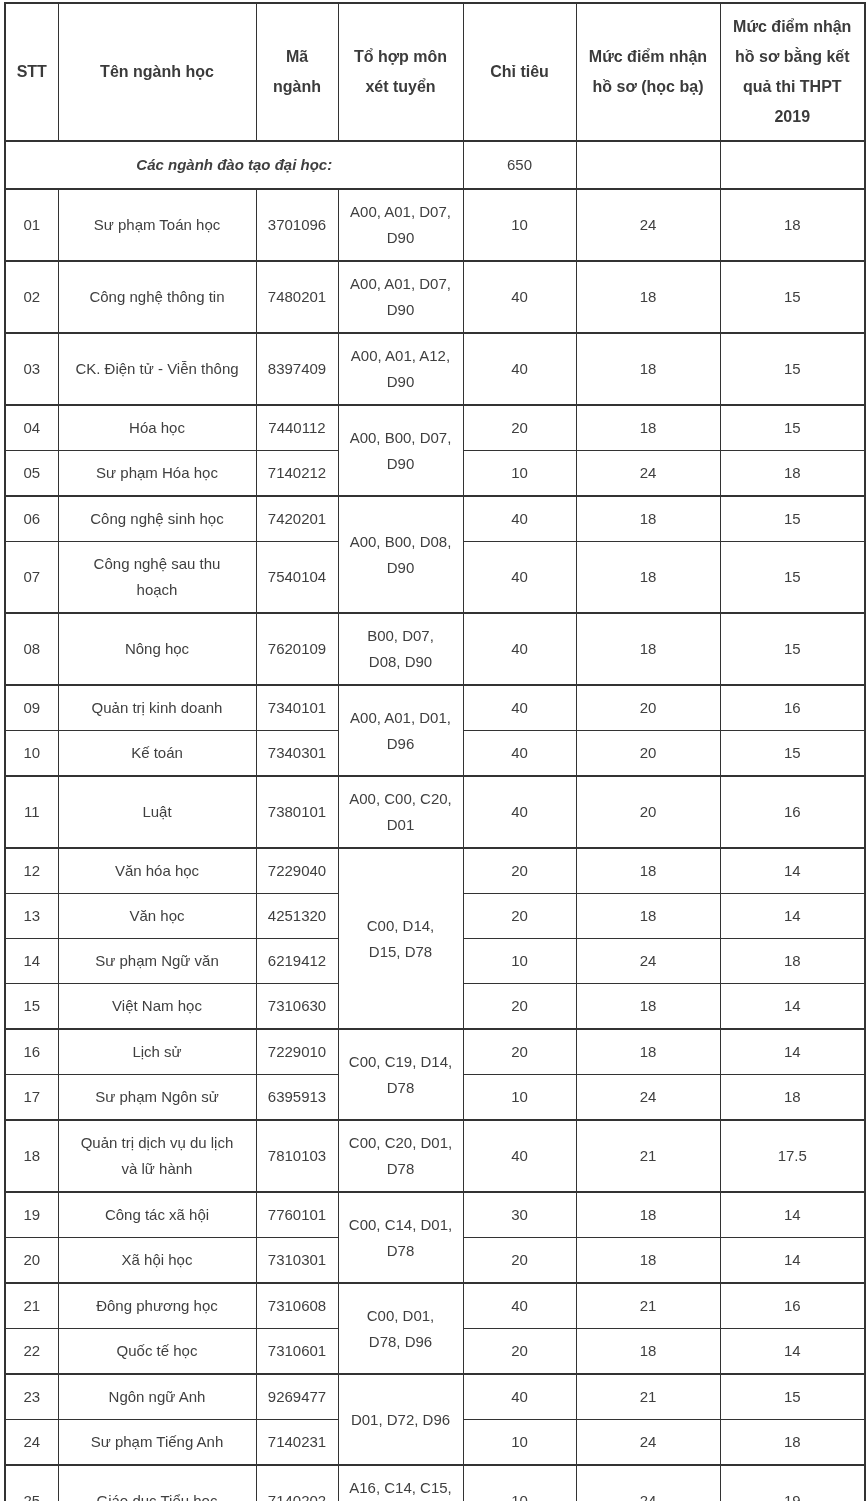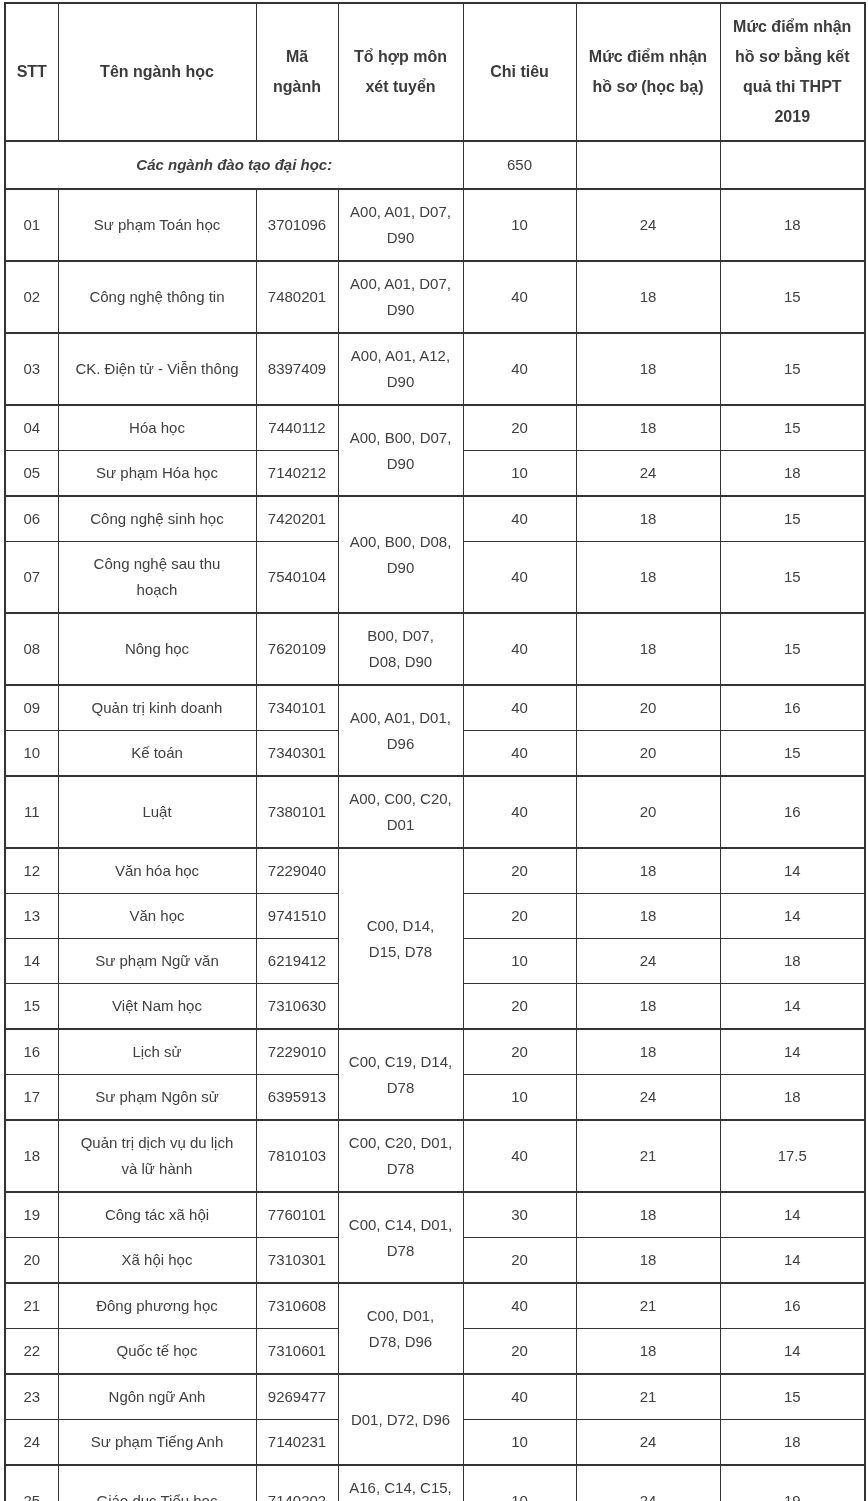--- a/index.html
+++ b/index.html
@@ -217,21 +217,21 @@
           <td>7229040</td>
           <td rowspan="4">C00, D14,
 D15, D78</td>
           <td>20</td>
           <td>18</td>
           <td>14</td>
         </tr>
         <tr>
           <td>13</td>
           <td class="name-cell">Văn học</td>
-          <td>9741510</td>
+          <td>4251320</td>
           <td>20</td>
           <td>18</td>
           <td>14</td>
         </tr>
         <tr>
           <td>14</td>
           <td class="name-cell">Sư phạm Ngữ văn</td>
           <td>6219412</td>
           <td>10</td>
           <td>24</td>

